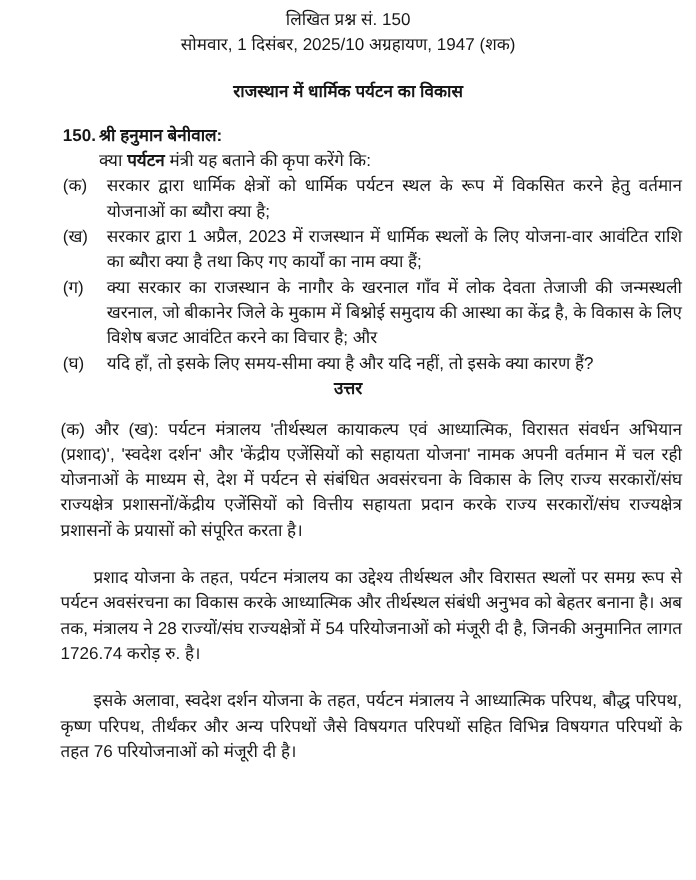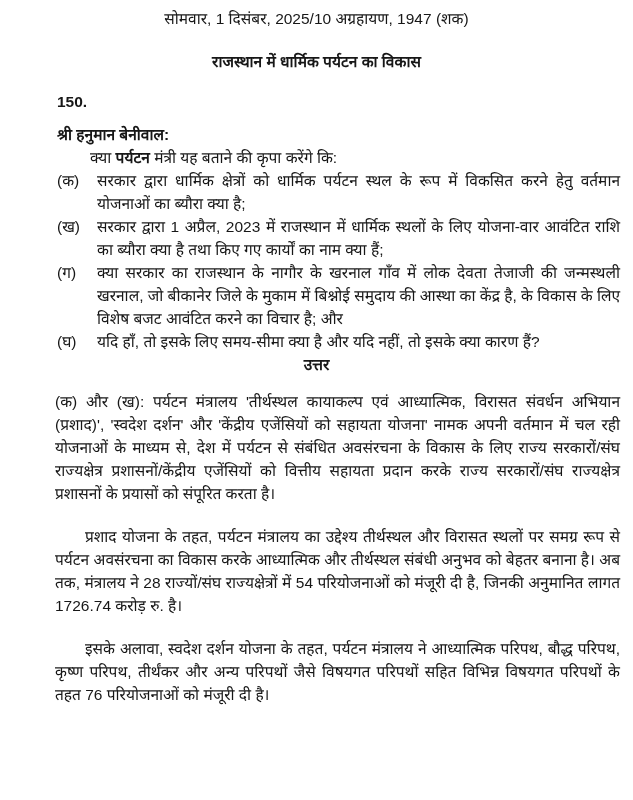--- a/index.html
+++ b/index.html
@@ -21,21 +21,21 @@
   }
   .center { text-align: center; }
   .bold { font-weight: bold; }
 
   .header { padding-top: 8px; }
   .header .h-line { line-height: 22px; }
 
   .doc-title { margin-top: 20px; }
 
   .q-block { margin: 17px 13px 0 57px; }
-  .q-row { display: flex; flex-direction: column; }
+  .q-row { display: flex; }
   .q-num { flex: 0 0 33px; }
   .q-member { flex: 1; }
   .q-intro { padding-left: 33px; }
   .q-item { display: flex; }
   .q-label { flex: 0 0 40px; }
   .q-text { flex: 1; text-align: justify; }
 
   .answer-heading { }
   .minister-row {
     display: flex;
@@ -46,20 +46,21 @@
   .answer-paras { margin: 14px 13px 0 55px; }
   .para { text-align: justify; margin-top: 13px; }
   .para.indent { text-indent: 30px; margin-top: 20px; }
 </style>
 </head>
 <body>
 
 <div class="page">
 
   <div class="header center">
+    <div class="h-line">लिखित प्रश्न सं. 150</div>
     <div class="h-line">सोमवार, 1 दिसंबर, 2025/10 अग्रहायण, 1947 (शक)</div>
   </div>
 
   <div class="doc-title center bold">राजस्थान में धार्मिक पर्यटन का विकास</div>
 
   <div class="q-block">
     <div class="q-row">
       <span class="q-num bold">150.</span>
       <span class="q-member bold">श्री हनुमान बेनीवाल:</span>
     </div>

